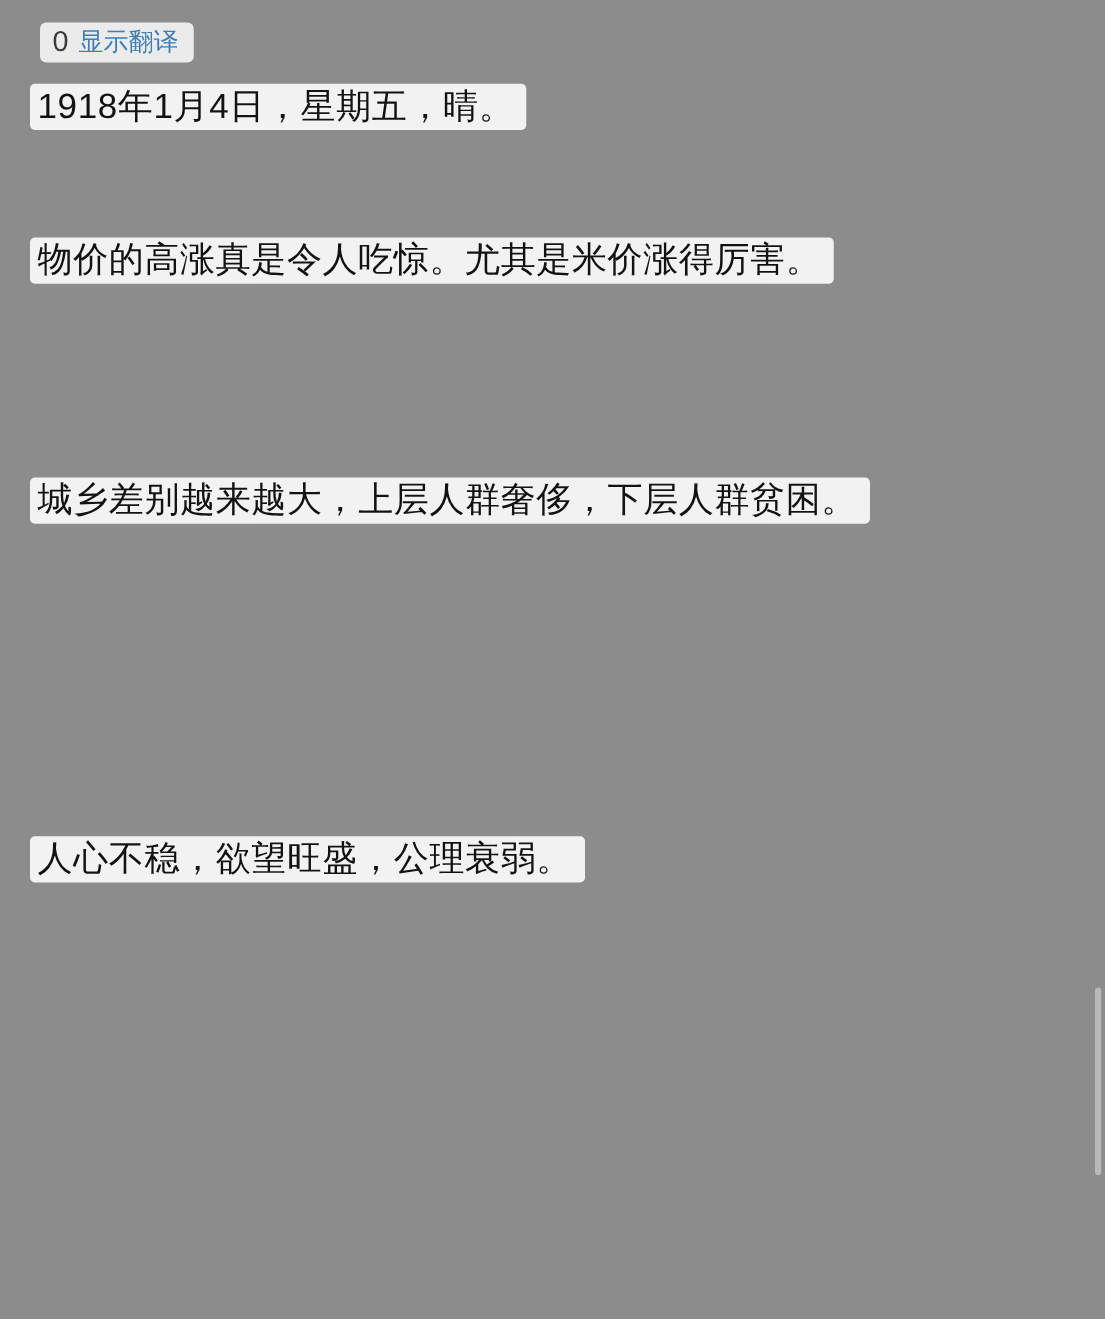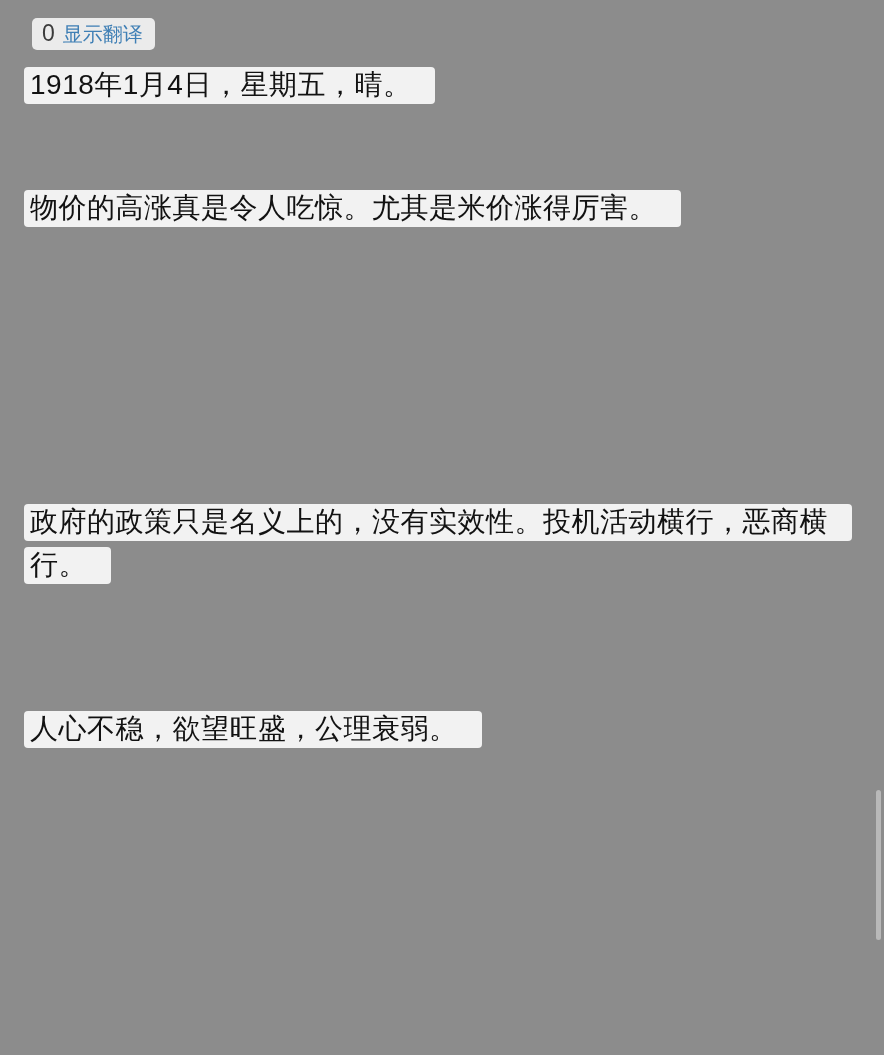--- a/index.html
+++ b/index.html
@@ -55,21 +55,21 @@
     padding-right: 20px;
   }
 
   .seg {
     display: inline;
     background: #f2f2f2;
     color: #121212;
     font-size: 28px;
     line-height: 1.52;
     border-radius: 4px;
-    padding: 2px 24px 4px 6px;
+    padding: 2px 10px 4px 6px;
     box-decoration-break: clone;
     -webkit-box-decoration-break: clone;
     letter-spacing: 0.5px;
   }
   .gap-md { height: 80px; }
   .gap-lg { height: 122px; }
   .gap-xl { height: 150px; }
 
   
   .scrollbar {
@@ -97,25 +97,25 @@
     <div class="line-row">
       <span class="seg">1918年1月4日，星期五，晴。</span>
     </div>
     <div class="gap-md"></div>
 
     <div class="line-row">
       <span class="seg">物价的高涨真是令人吃惊。尤其是米价涨得厉害。</span>
     </div>
     <div class="gap-xl"></div>
 
+    <div class="line-row">
+      <span class="seg">城乡差别越来越大，上层人群奢侈，下层人群贫困。</span>
+    </div>
     <div class="gap-lg"></div>
 
-    <div class="line-row">
-      <span class="seg">政府的政策只是名义上的，没有实效性。投机活动横行，恶商横行。</span>
-    </div>
     <div class="gap-lg"></div>
 
     <div class="line-row">
       <span class="seg">人心不稳，欲望旺盛，公理衰弱。</span>
     </div>
     <div class="gap-lg"></div>
 
 
   </div>
 

